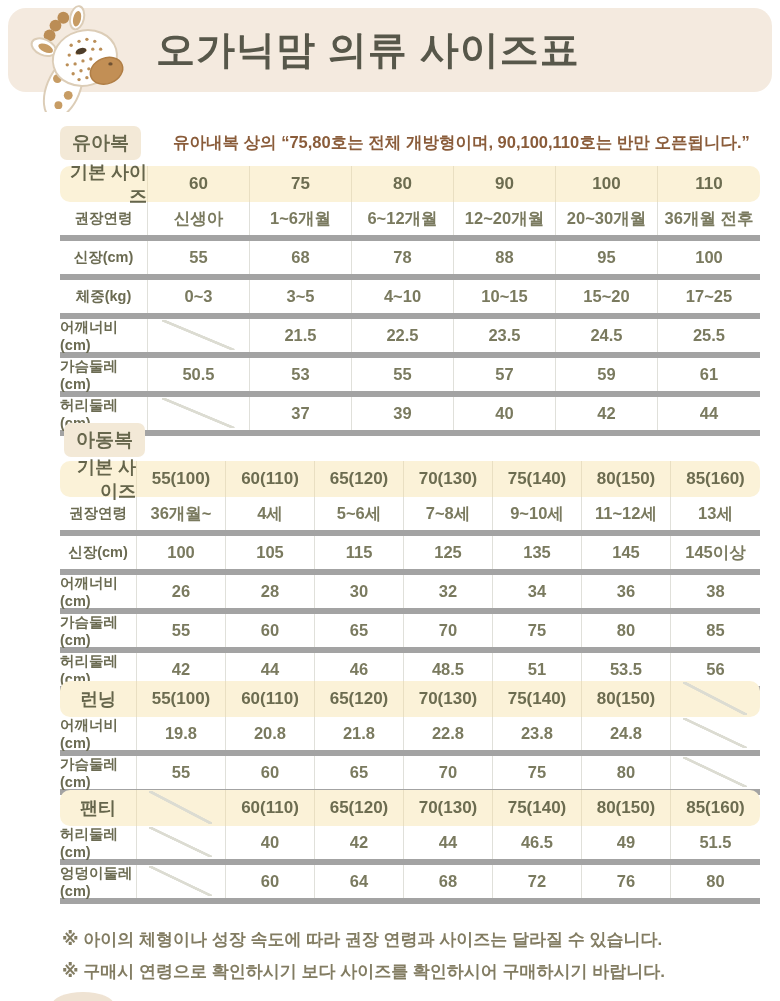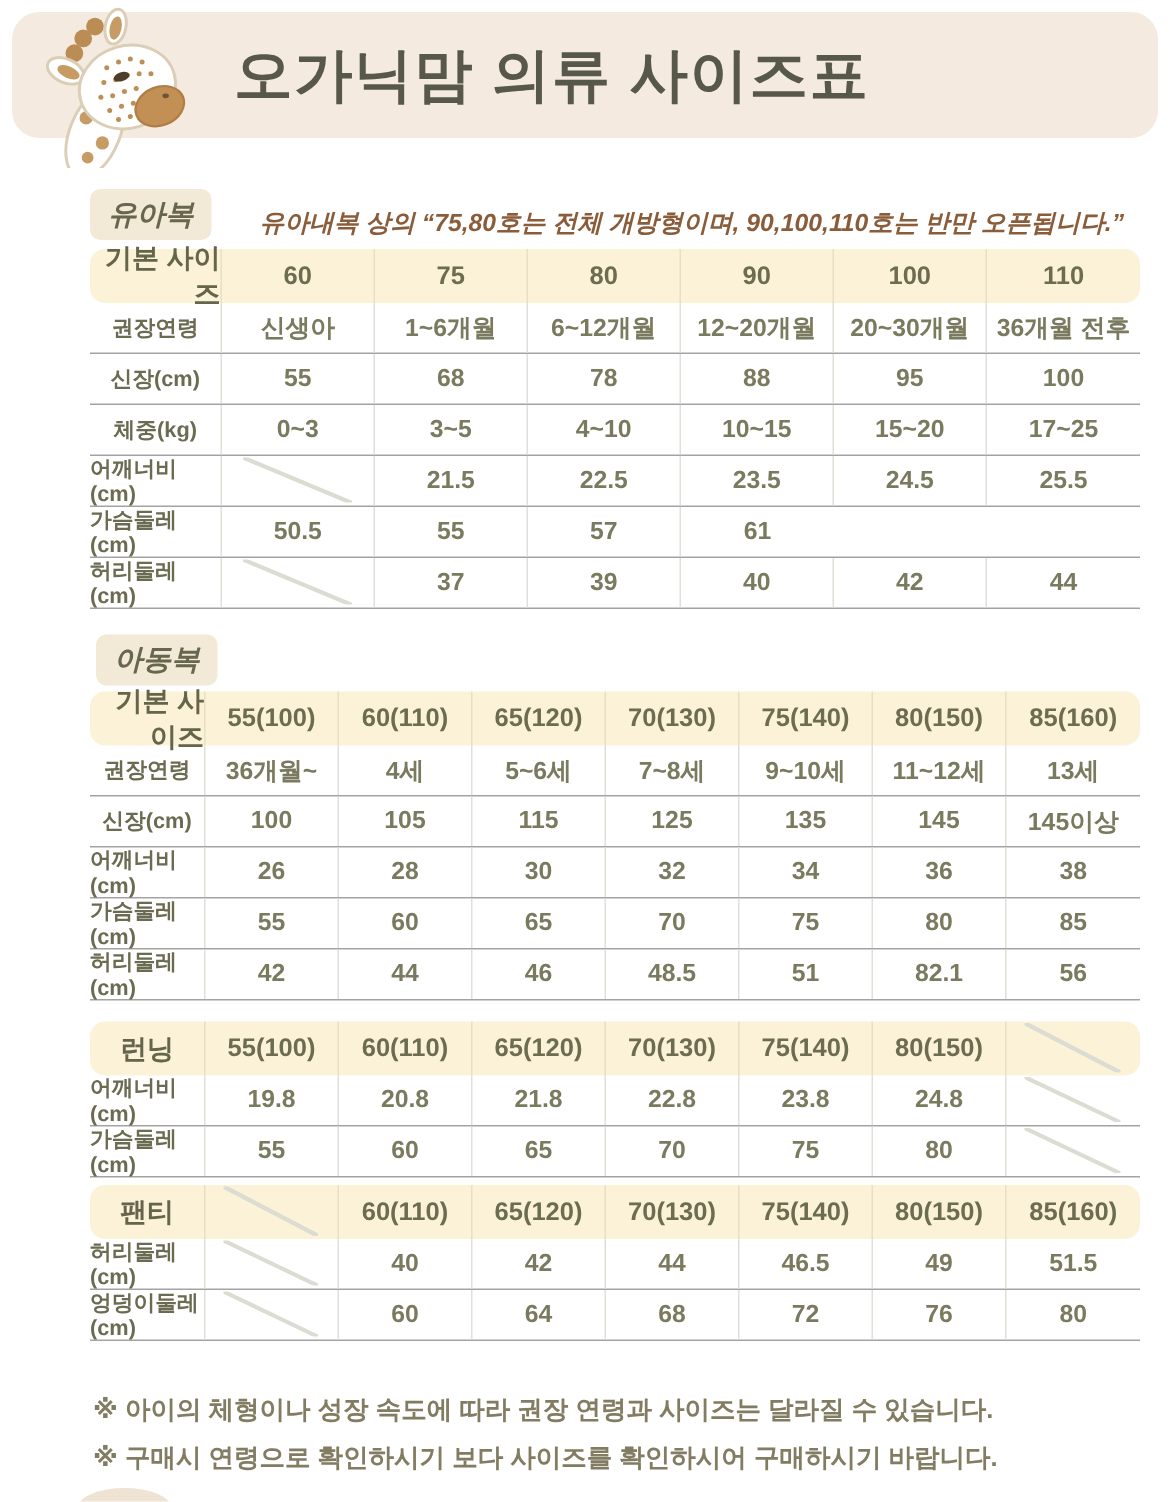--- a/index.html
+++ b/index.html
@@ -14,38 +14,38 @@
     position:absolute;left:8px;top:8px;width:764px;height:84px;
     background:#f4eadf;border-radius:18px;
   }
   .giraffe{position:absolute;left:14px;top:-4px;width:118px;height:108px;}
   .title{
     position:absolute;left:148px;top:0;height:84px;display:flex;align-items:center;
     font-size:39px;font-weight:bold;color:#57574a;letter-spacing:1px;
   }
   
   .content{position:absolute;left:60px;top:0;width:700px;}
-  .sec-row{display:flex;align-items:flex-end;font-style:italic;}
+  .sec-row{display:flex;align-items:center;}
   .sec-chip{
     display:inline-block;background:#f3e9d7;border-radius:7px;
     padding:4px 12px;font-size:19px;font-weight:bold;color:#67674d;
   }
   .sec-note{
     margin-left:32px;font-size:16.5px;font-weight:bold;color:#8a5c3a;
   }
   .sec1{position:absolute;top:126px;left:0;}
   .sec2{position:absolute;top:423px;left:4px;}
   
   .dtable{position:absolute;left:0;width:700px;}
   .tbl1{top:166px;}
   .tbl2{top:461px;}
   .tbl3{top:681px;}
   .tbl4{top:790px;}
   .trow{display:flex;align-items:stretch;height:33px;}
-  .trow:not(.thead){border-bottom:1px solid #a3a3a3;}
+  .trow:not(.thead){border-bottom:6px solid #a3a3a3;}
   .thead{
     height:36px;background:#fbf2d8;border-radius:10px;text-align:right;
   }
   .tcell{
     display:flex;align-items:center;justify-content:center;
     border-right:1px solid #e0e0da;box-sizing:border-box;
     font-size:16.5px;color:#7a7a5f;font-weight:bold;
   }
   .trow .tcell:last-child{border-right:none;}
   .thead .tcell{border-right-color:#e9dfc2;font-size:17px;color:#6c6c50;}
@@ -168,22 +168,24 @@
         <div class="tcell val diag"></div>
         <div class="tcell val">21.5</div>
         <div class="tcell val">22.5</div>
         <div class="tcell val">23.5</div>
         <div class="tcell val">24.5</div>
         <div class="tcell val">25.5</div>
       </div>
       <div class="trow">
         <div class="tcell rlabel">가슴둘레(cm)</div>
         <div class="tcell val">50.5</div>
+        <div class="tcell val">53</div>
         <div class="tcell val">55</div>
         <div class="tcell val">57</div>
+        <div class="tcell val">59</div>
         <div class="tcell val">61</div>
       </div>
       <div class="trow">
         <div class="tcell rlabel">허리둘레(cm)</div>
         <div class="tcell val diag"></div>
         <div class="tcell val">37</div>
         <div class="tcell val">39</div>
         <div class="tcell val">40</div>
         <div class="tcell val">42</div>
         <div class="tcell val">44</div>
@@ -245,21 +247,21 @@
         <div class="tcell val">80</div>
         <div class="tcell val">85</div>
       </div>
       <div class="trow">
         <div class="tcell rlabel">허리둘레(cm)</div>
         <div class="tcell val">42</div>
         <div class="tcell val">44</div>
         <div class="tcell val">46</div>
         <div class="tcell val">48.5</div>
         <div class="tcell val">51</div>
-        <div class="tcell val">82.1</div>
+        <div class="tcell val">53.5</div>
         <div class="tcell val">56</div>
       </div>
     </div>
 
   <div class="dtable t8 tbl3">
       <div class="trow thead">
         <div class="tcell hlabel">런닝</div>
         <div class="tcell hval">55(100)</div>
         <div class="tcell hval">60(110)</div>
         <div class="tcell hval">65(120)</div>

